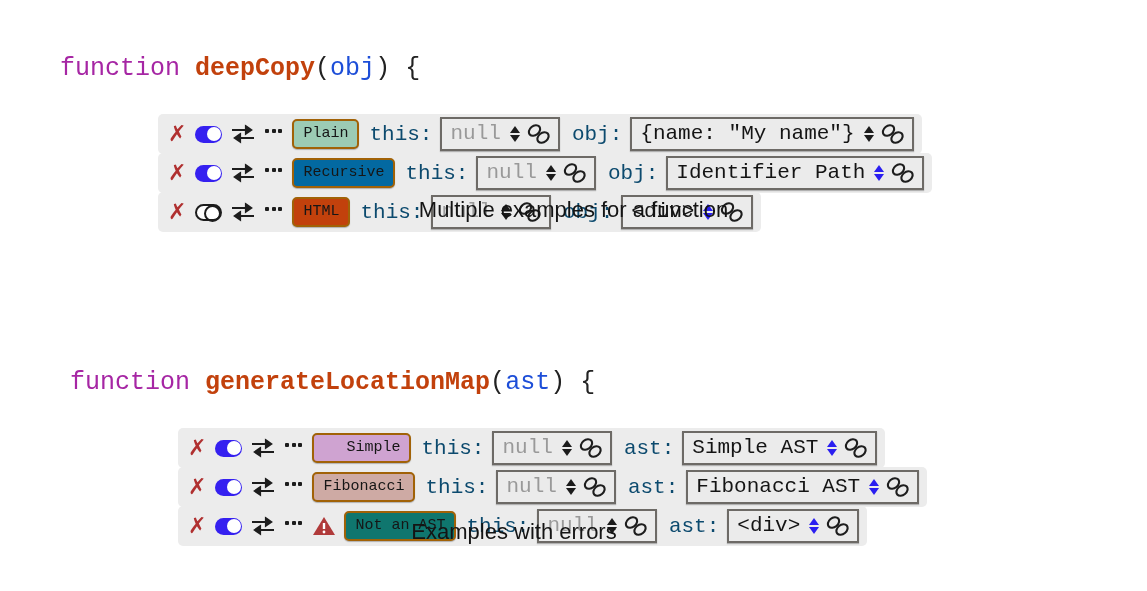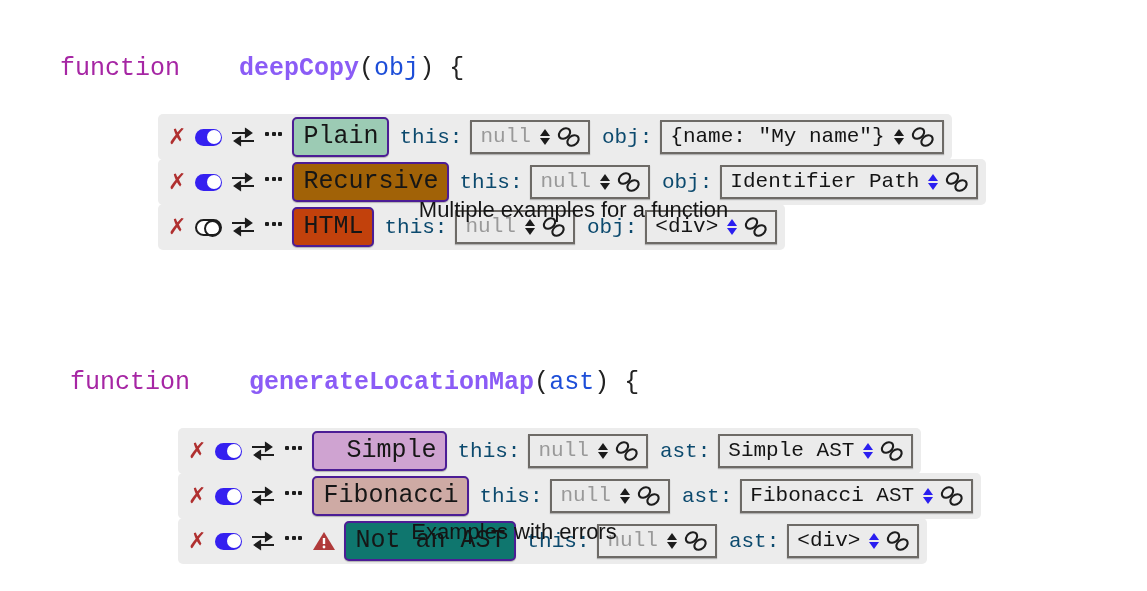--- a/index.html
+++ b/index.html
@@ -22,21 +22,21 @@
 
   .sig {
     font-family: "Liberation Mono", monospace;
     font-size: 25px;
     line-height: 30px;
     white-space: pre;
     position: relative;
     z-index: 3;
   }
   .kw    { color: #a626a4; }
-  .fname { color: #8b5cf6; font-weight: 600; margin-left: 44px; }
+  .fname { color: #c2410c; font-weight: 600; }
   .punct { color: #222222; }
   .param { color: #1d4ed8; }
 
   
   .rows { position: relative; }
   .row {
     display: inline-flex;
     align-items: center;
     background: #ececec;
     border-radius: 5px;
@@ -97,24 +97,24 @@
     padding-bottom: 6px;
   }
   .dots-icon i {
     width: 4px; height: 4px; background: #1d1d1d; border-radius: 1px; display: block;
   }
   .warn-icon { margin-right: 8px; flex: none; }
 
   
   .pill {
     font-family: "Liberation Mono", monospace;
-    font-size: 25px;
+    font-size: 15px;
     line-height: 1;
     padding: 5px 9px 6px;
-    border: 2px solid #4c1d95;
+    border: 2px solid #a16207;
     border-radius: 5px;
     color: #161616;
     margin-right: 10px;
     box-shadow: 0 1px 1px rgba(0,0,0,.25);
   }
 
   
   .flabel {
     font-family: "Liberation Mono", monospace;
     font-size: 21px;
@@ -223,21 +223,21 @@
         <span class="toggle on"></span>
         <svg width="26" height="20" viewBox="0 0 26 20" class="swap-icon">
           <path d="M2 6 H20 M16 2.5 L21 6 L16 9.5 Z" fill="#1d1d1d" stroke="#1d1d1d" stroke-width="2.2"></path>
           <path d="M24 14 H6 M10 10.5 L5 14 L10 17.5 Z" fill="#1d1d1d" stroke="#1d1d1d" stroke-width="2.2"></path>
         </svg>
         <span class="dots-icon">
           <i></i>
           <i></i>
           <i></i>
         </span>
-        <span class="pill" style="background: #a16207;">Recursive</span>
+        <span class="pill" style="background: #0369a1;">Recursive</span>
         <span class="flabel">this:</span>
         <span class="field">
           <span class="fval muted">null</span>
           <span class="stepper">
             <span class="tri up"></span>
             <span class="tri down"></span>
           </span>
           <svg width="24" height="20" viewBox="0 0 24 20" class="link-icon">
             <ellipse cx="7.5" cy="6.5" rx="6.2" ry="4.6" transform="rotate(-40 7.5 6.5)" fill="none" stroke="#1d1d1d" stroke-width="2.1"></ellipse>
             <ellipse cx="16" cy="13.5" rx="6.2" ry="4.6" transform="rotate(-40 16 13.5)" fill="none" stroke="#1d1d1d" stroke-width="2.1"></ellipse>

